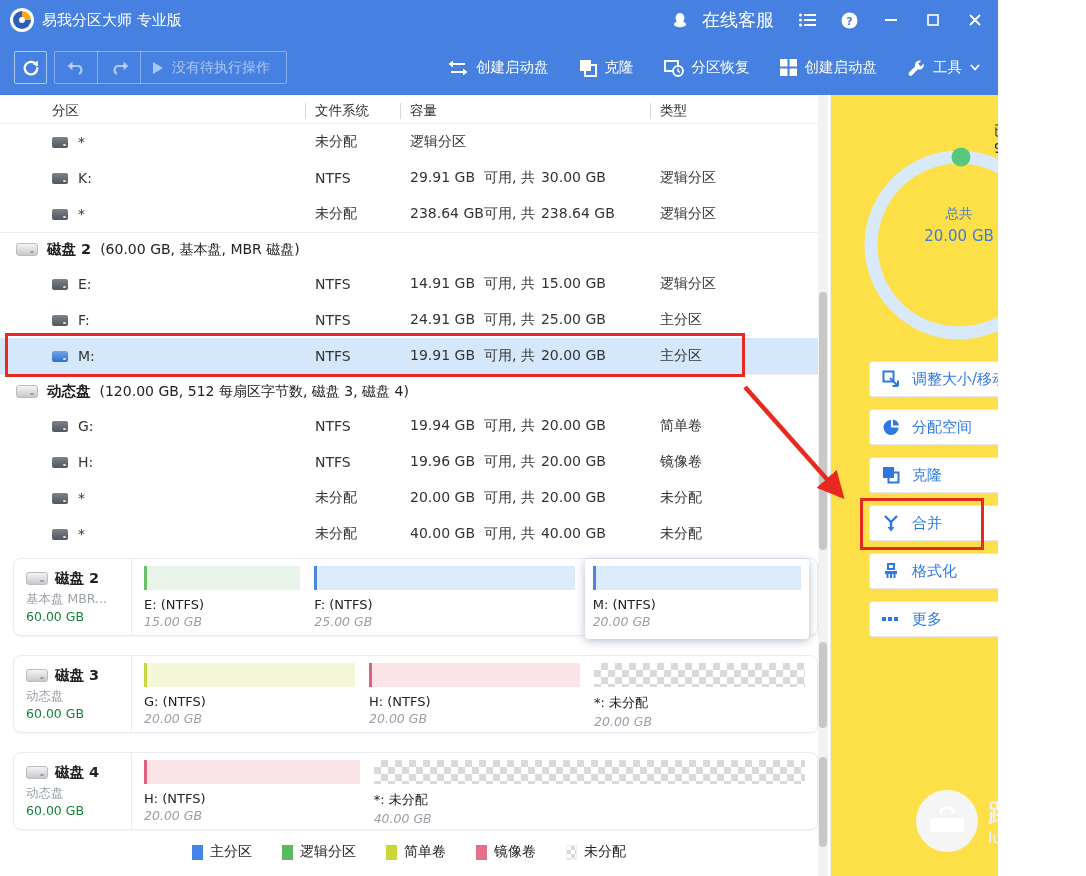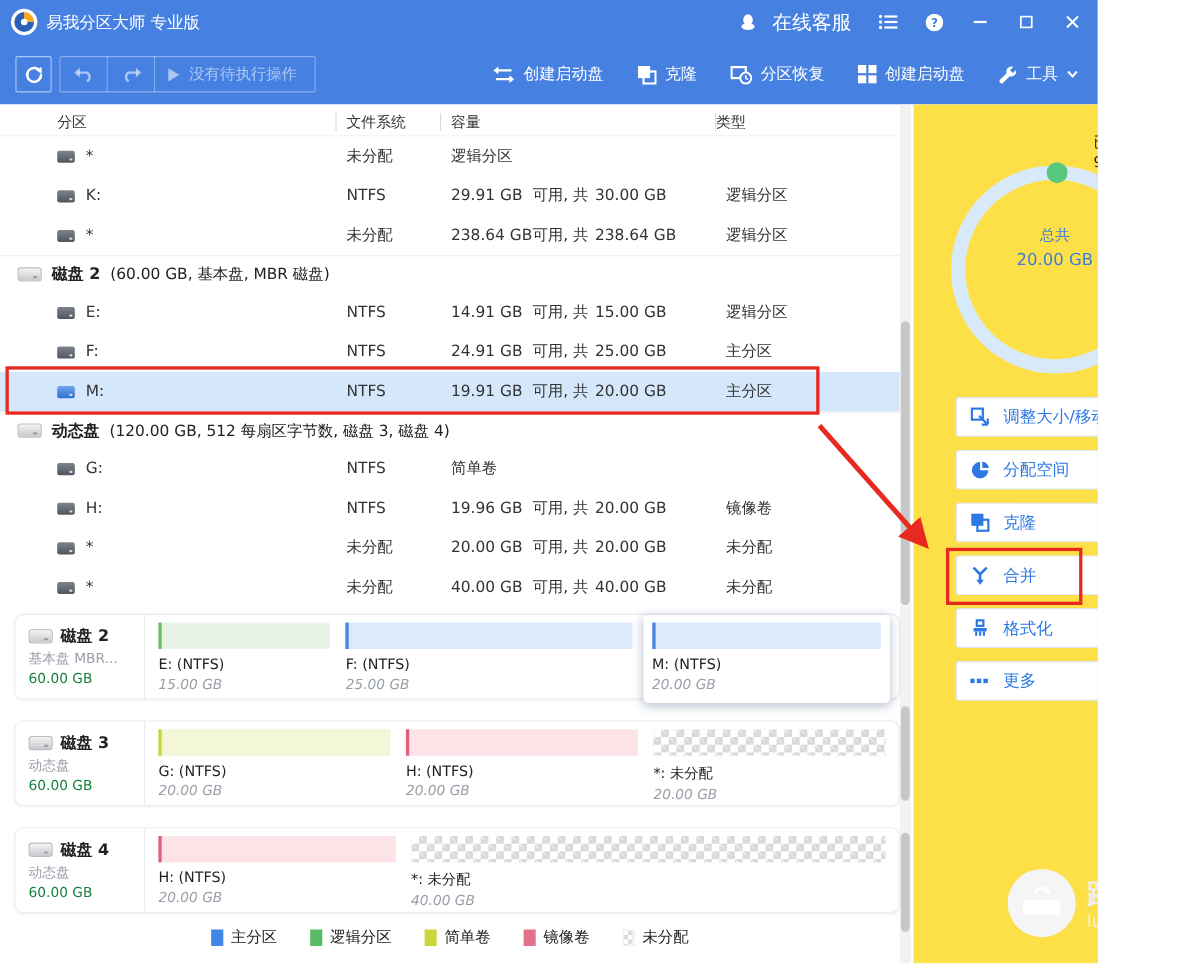--- a/index.html
+++ b/index.html
@@ -36,21 +36,21 @@
 
   
   .content { position:absolute; left:0; top:95px; width:1086px; height:781px; background:#fff; }
 
   
   .table-area { position:absolute; left:0; top:0; width:818px; padding-top:3px; }
   .thead { height:26px; display:flex; align-items:center; padding-left:52px; font-size:13.5px; color:#333;
            border-bottom:1px solid #f0f0f0; }
   .thead .hc { position:relative; height:26px; display:flex; align-items:center; }
   .thead .hc.sep::before { content:""; position:absolute; left:0; top:5px; width:1px; height:16px; background:#d8d8d8; }
-  .hc1 { width:253px;text-align:center; } .hc2 { width:95px; padding-left:10px; } .hc3 { width:250px; padding-left:10px; } .hc4 { flex:1; padding-left:1px; }
+  .hc1 { width:253px;text-align:center; } .hc2 { width:95px; padding-left:10px; } .hc3 { width:250px; padding-left:10px; } .hc4 { flex:1; padding-left:10px; }
   .trow { height:36px; display:flex; align-items:center; padding-left:52px; font-size:14px; color:#333; cursor:default; }
   .trow.selected { background:#d5e8fb; }
   .c-name { width:253px; display:flex; align-items:center; gap:10px; }
   .c-fs { width:95px; padding-left:10px; }
   .c-cap { width:250px; padding-left:10px; white-space:nowrap; }
   .cap-free { display:inline-block; width:64px; text-align:right; }
   .cap-mid { margin:0 6px 0 10px; }
   .cap-total { display:inline-block; width:64px; text-align:right; }
   .c-type { flex:1; padding-left:10px; }
   .grow { height:34px; display:flex; align-items:center; gap:9px; padding-left:16px; border-top:1px solid #ececec; font-size:14px; color:#222; }
@@ -330,20 +330,21 @@
         <span class="gname">动态盘</span>
         <span class="gdetail">(120.00 GB, 512 每扇区字节数, 磁盘 3, 磁盘 4)</span>
       </div>
 
       <div class="trow">
         <span class="c-name">
             <i class="drive-ico"></i>
             <span>G:</span>
           </span>
         <span class="c-fs">NTFS</span>
+        <span class="c-cap"><span class="cap-free">19.94 GB</span><span class="cap-mid">可用, 共</span><span class="cap-total">20.00 GB</span></span>
         <span class="c-type">简单卷</span>
       </div>
       <div class="trow">
         <span class="c-name">
             <i class="drive-ico"></i>
             <span>H:</span>
           </span>
         <span class="c-fs">NTFS</span>
         <span class="c-cap"><span class="cap-free">19.96 GB</span><span class="cap-mid">可用, 共</span><span class="cap-total">20.00 GB</span></span>
         <span class="c-type">镜像卷</span>

